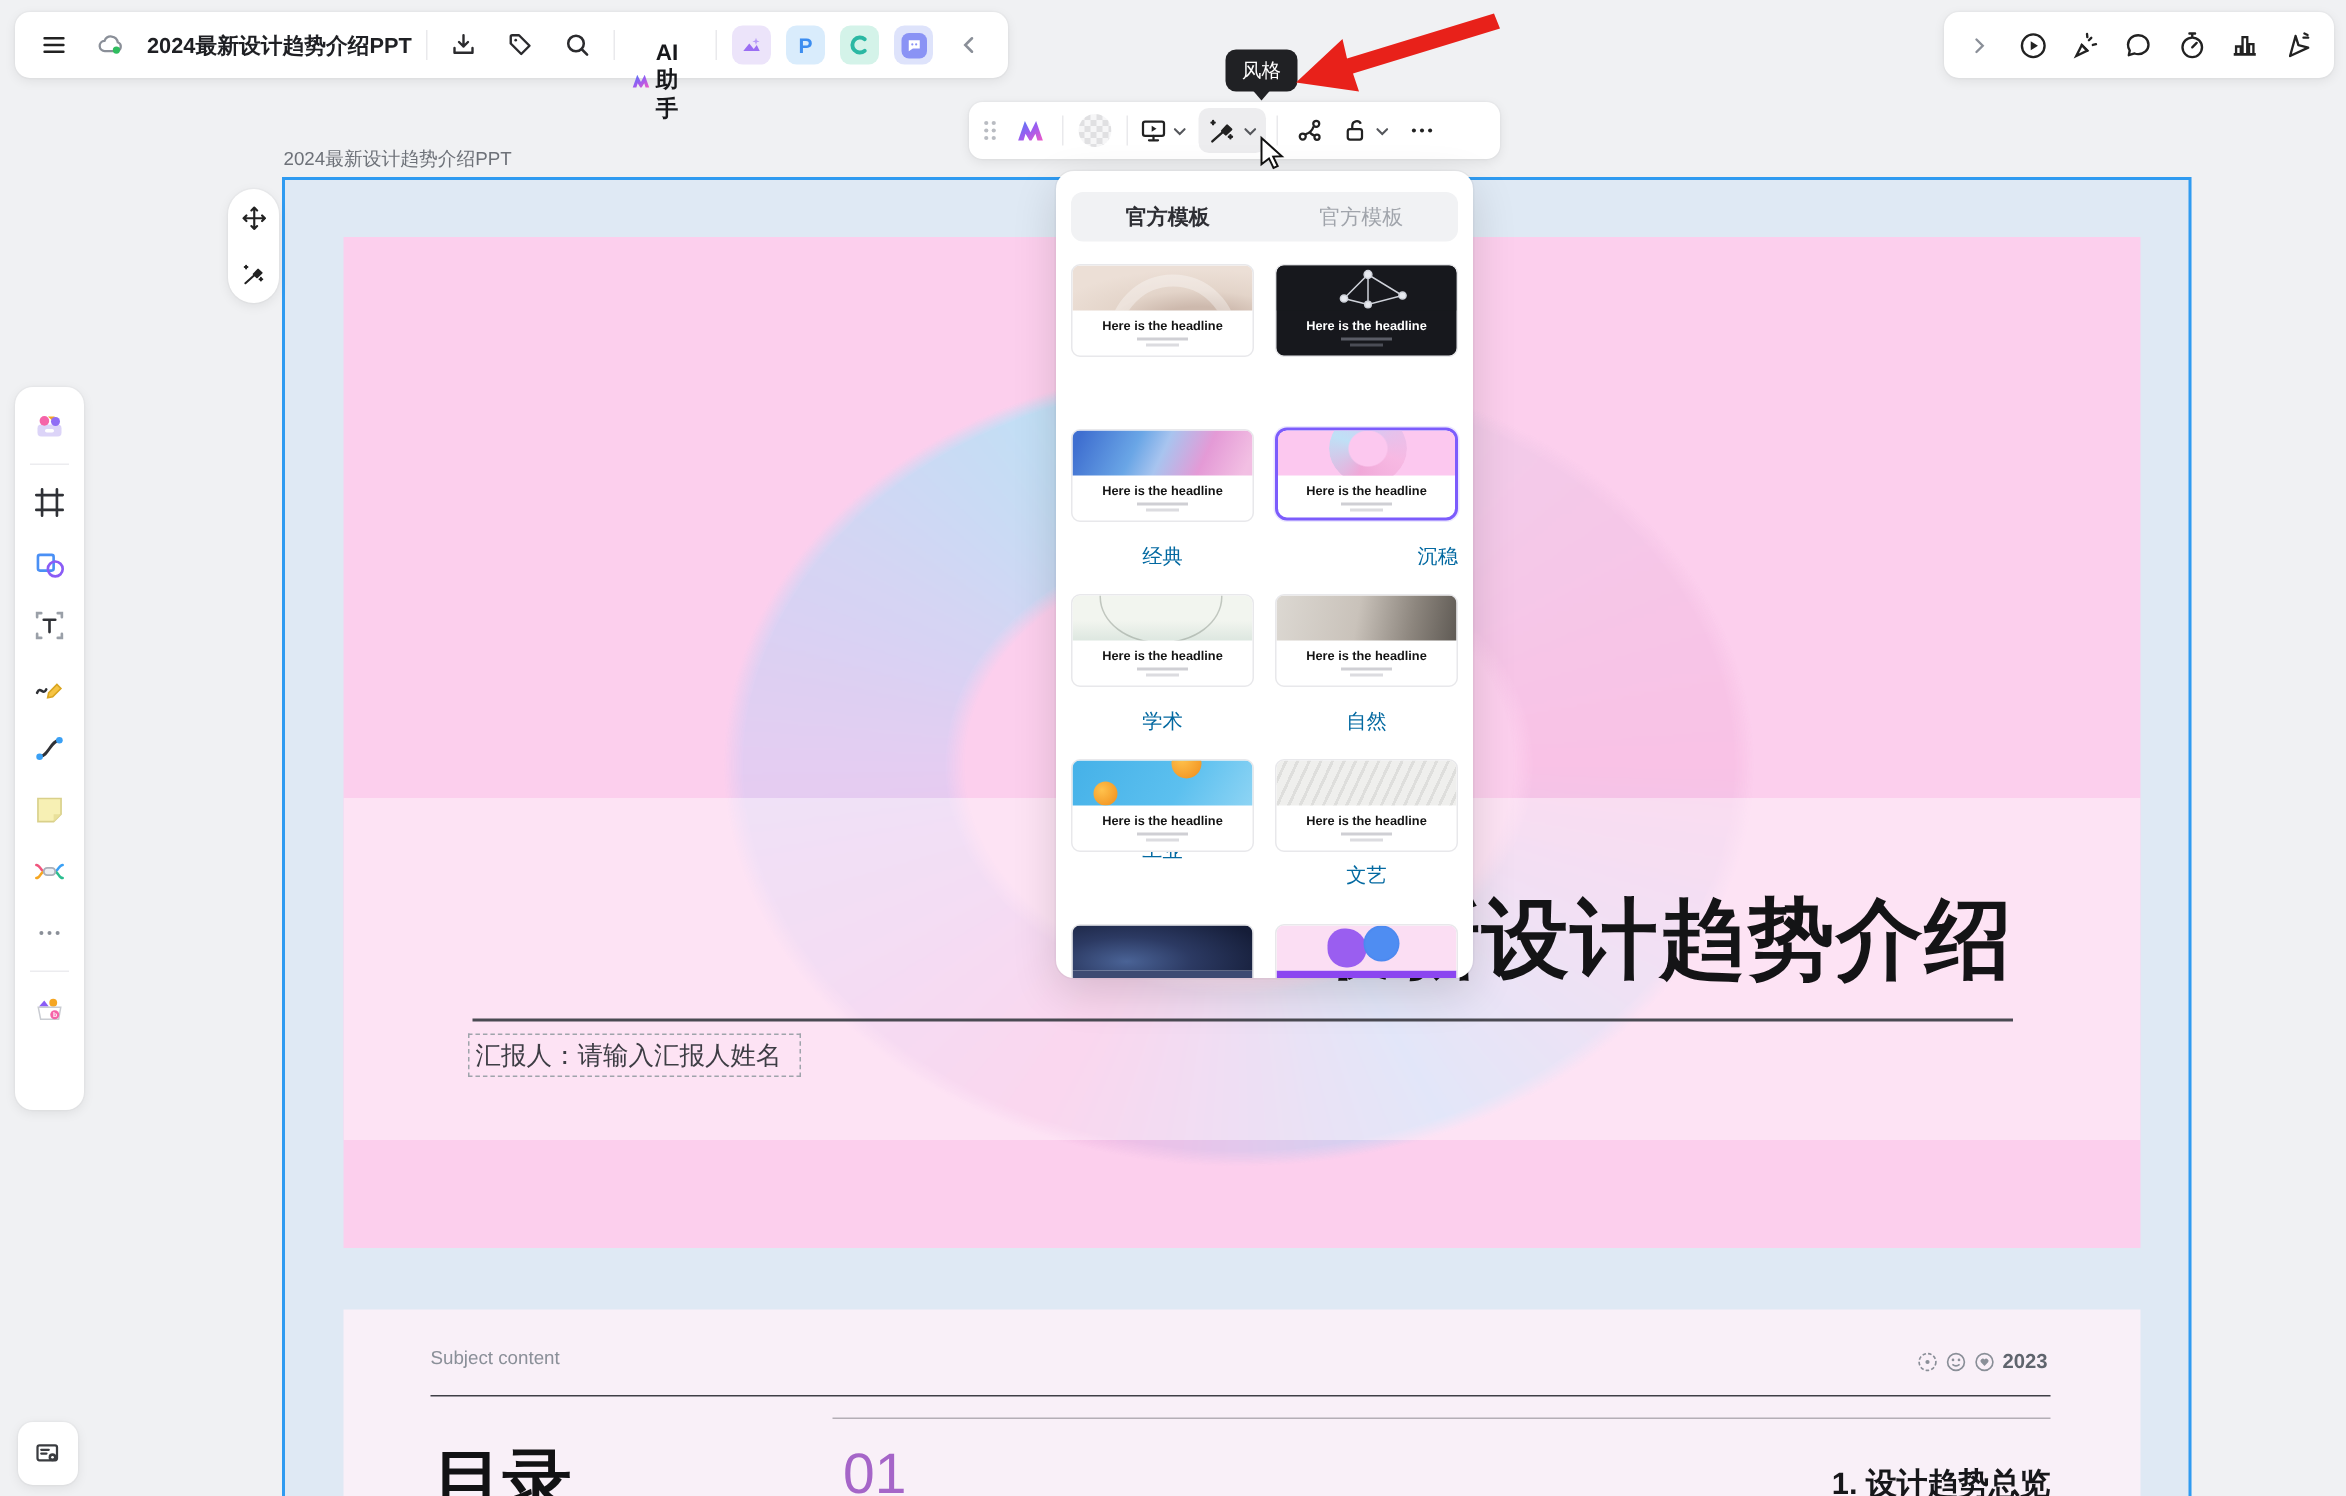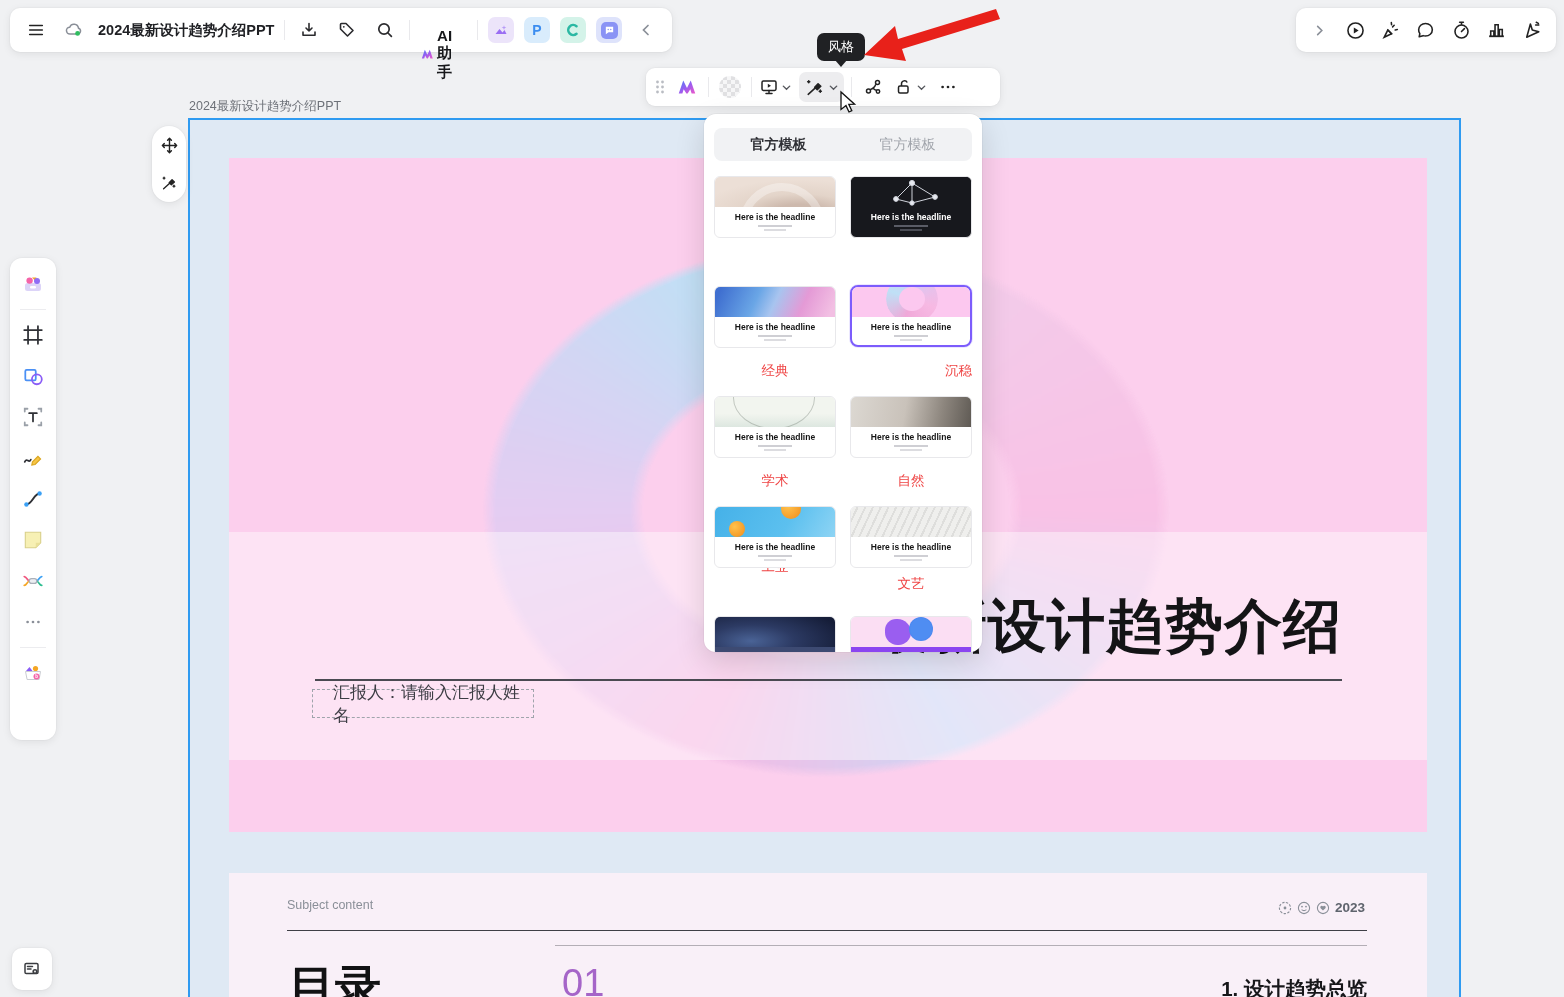--- a/index.html
+++ b/index.html
@@ -43,21 +43,21 @@
   .tab { flex:1; display:flex; align-items:center; justify-content:center; font-size:14px; cursor:pointer; }
   .tab.on { color:#2e2f34; font-weight:600; }
   .tab.off { color:#a0a4ab; }
   .thumb { position:absolute; width:122px; border:1px solid #e8e8eb; border-radius:6px; background:#fff;
     overflow:hidden; cursor:pointer; height:62px; }
   .thumb.sel { border:2px solid #7c5cfc; border-radius:8px; box-shadow:0 0 0 1px rgba(124,92,252,.15); }
   .thumb-art { height:30px; width:100%; position:relative; overflow:hidden; }
   .thumb-hl { font-size:8.5px; font-weight:800; color:#141414; text-align:center; margin-top:5px; white-space:nowrap; }
   .thumb-sub { width:34px; height:2px; background:#cfcfd4; margin:3px auto 0; }
   .thumb-sub2 { width:22px; height:2px; background:#dcdce0; margin:2px auto 0; }
-  .t-label { position:absolute; width:122px; text-align:center; font-size:13.5px; color:#ef4444; }
+  .t-label { position:absolute; width:122px; text-align:center; font-size:13.5px; color:#0369a1; }
   .col1 { left:10px; } .col2 { left:146px; }
 
   
   .art-classic { background:radial-gradient(120% 160% at 70% 120%, #cdb9ad 18%, #e3d4c9 40%, #ecdfd6 70%); }
   .art-classic::after{content:"";position:absolute;left:24px;top:6px;width:70px;height:70px;border-radius:50%;
     border:8px solid rgba(255,255,255,.35); }
   .art-dark { background:#17181d; }
   .art-academic { background:linear-gradient(115deg,#3f6fd0 5%,#6aa6e6 35%,#a8c4ef 50%,#e49ad6 72%,#f2bfe3 95%); }
   .art-nature { background:#fcc8ef; }
   .mini-ring { position:absolute; left:34px; top:-12px; width:52px; height:48px; border-radius:50%;
@@ -128,21 +128,21 @@
 <body>
 
 <div class="frame-label" data-name="frame-title-label">2024最新设计趋势介绍PPT</div>
 
 <div class="frame" data-name="ppt-frame">
   <div class="slide1" data-name="slide-cover">
     <div class="ring" data-name="decorative-torus"></div>
     <div class="band" data-name="decorative-band"></div>
     <div class="slide-title" data-name="slide-title">2024最新设计趋势介绍</div>
     <div class="rule1" data-name="title-underline"></div>
-    <div class="dashed" style="left:83px; top:531px; width:222px; height:29px; padding-left:20px;" data-name="reporter-field">汇报人：请输入汇报人姓名</div>
+    <div class="dashed" style="left:83px; top:531px; width:222px; height:29px; padding-left:4px;" data-name="reporter-field">汇报人：请输入汇报人姓名</div>
   </div>
 
   <div class="slide2" data-name="slide-toc">
     <div class="subject" data-name="subject-note">Subject content</div>
     <div class="yearrow">
       <svg width="14" height="14" viewBox="0 0 14 14" data-name="badge-icon">
           <circle cx="7" cy="7" r="5.6" fill="none" stroke="#8a8f98" stroke-width="1.1" stroke-dasharray="2.4 1.4"></circle>
           <circle cx="7" cy="7" r="1.4" fill="#8a8f98"></circle>
         </svg>
       <svg width="14" height="14" viewBox="0 0 14 14" data-name="smiley-icon">

